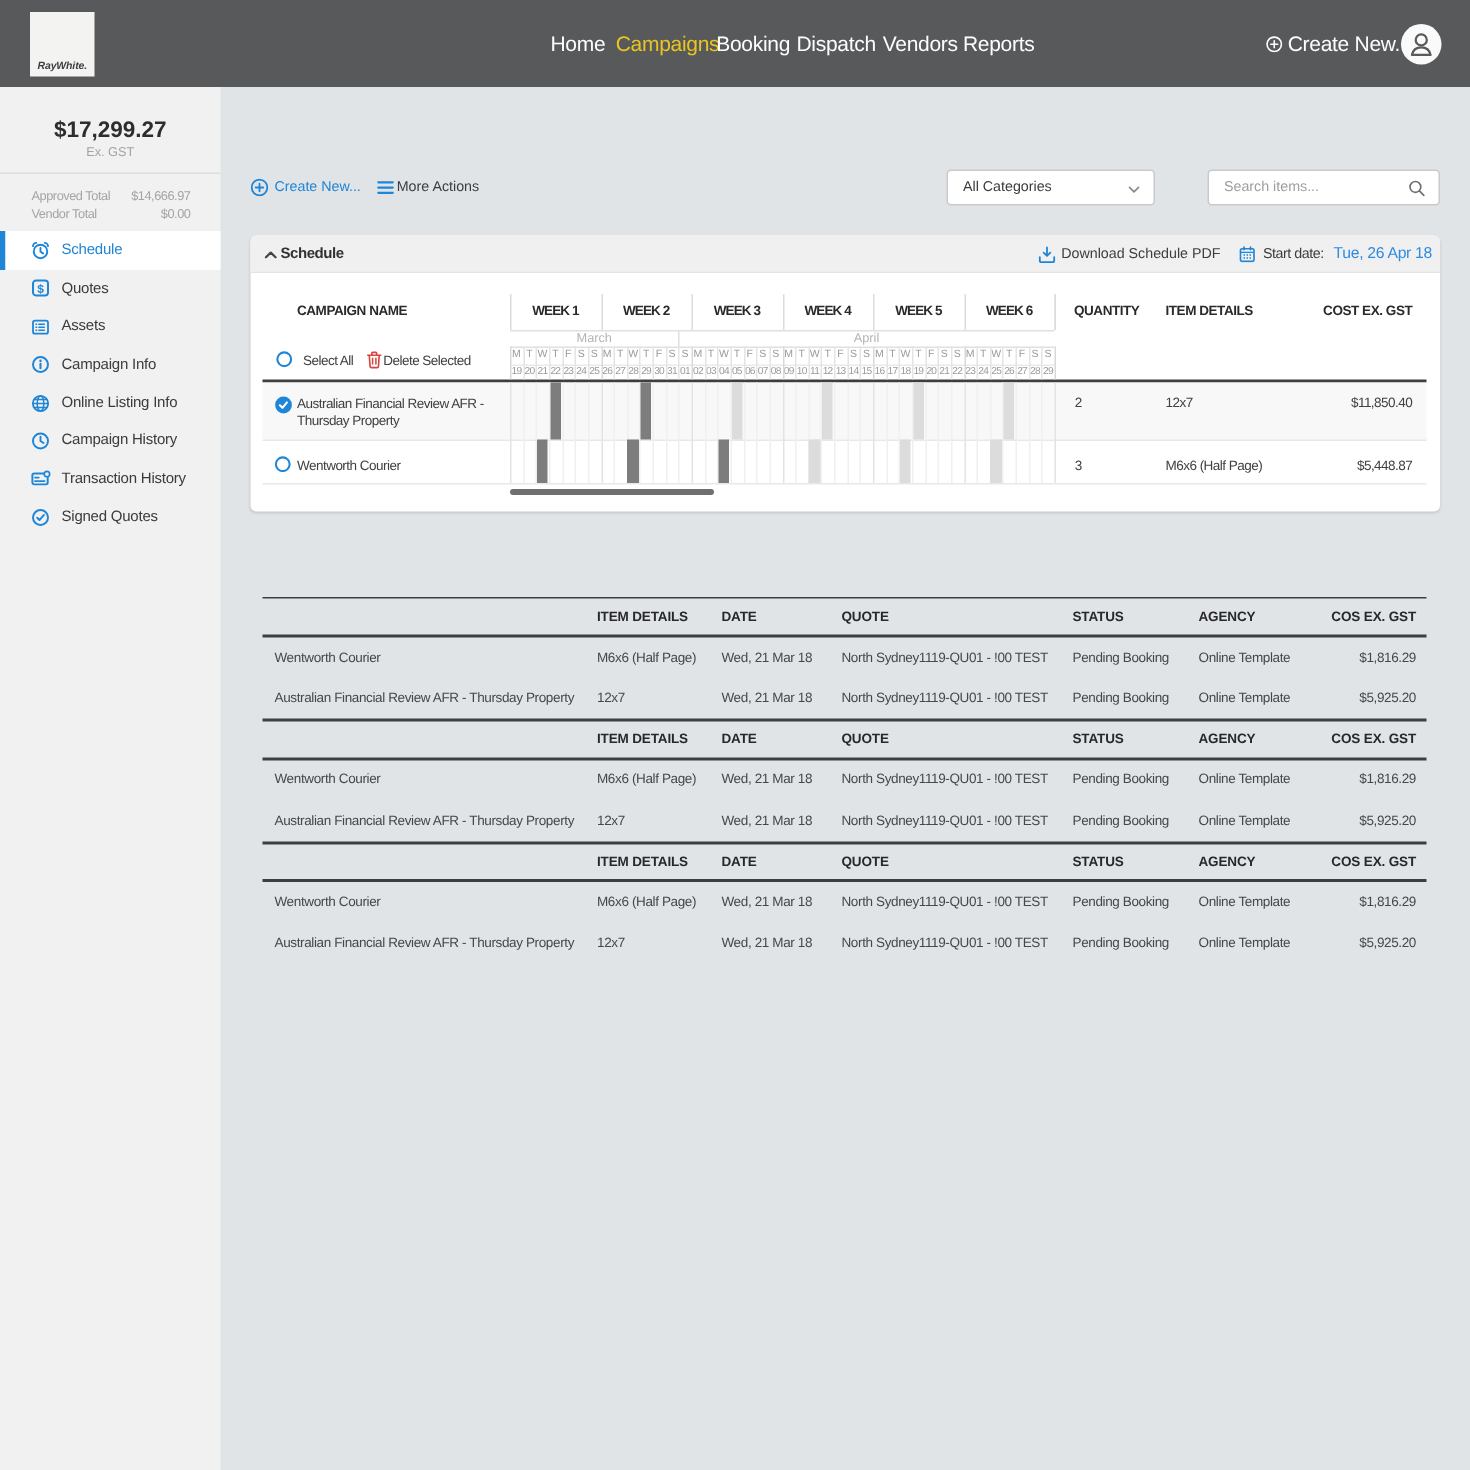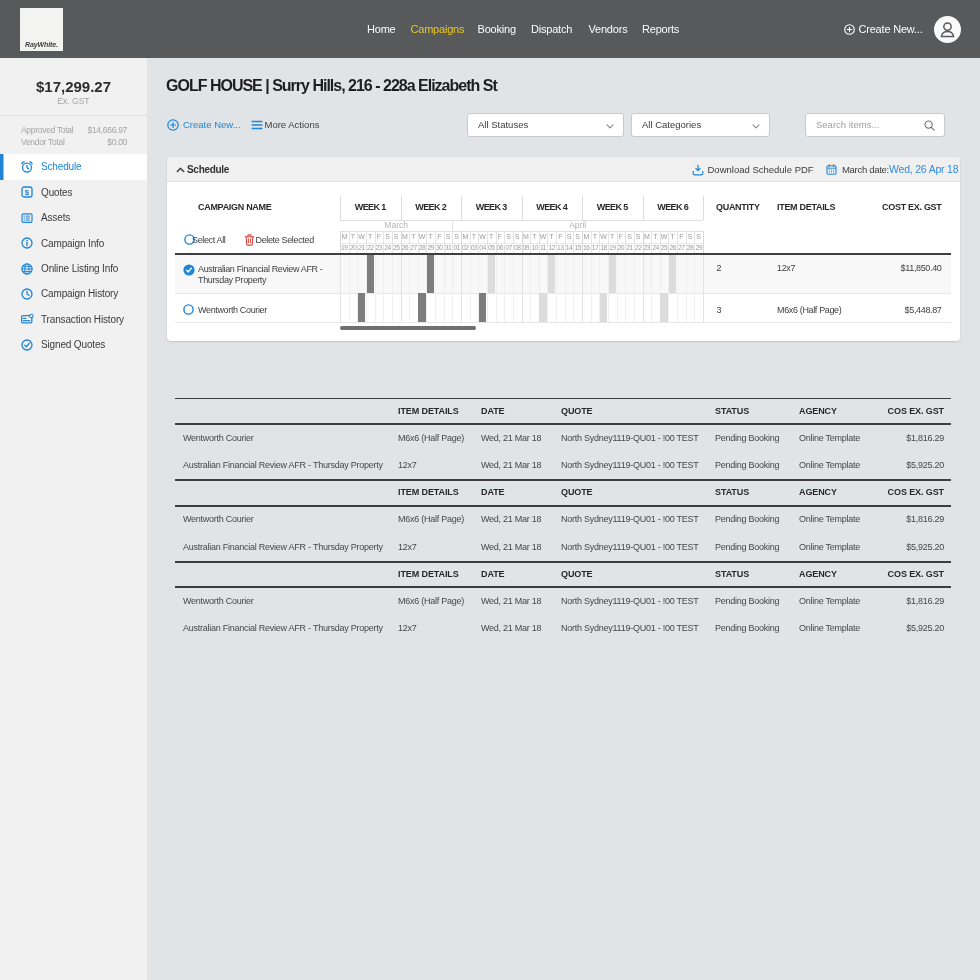--- a/index.html
+++ b/index.html
@@ -1,21 +1,21 @@
 <!DOCTYPE html>
 <html><head><meta charset="utf-8"><title>Campaign</title>
 <style>
 * { margin:0; padding:0; box-sizing:border-box; }
 html,body { width:980px; height:980px; font-family:"Liberation Sans",sans-serif; }
 #app { position:relative; width:980px; height:980px; background:#e0e4e6; overflow:hidden; }
 
 #top { position:absolute; left:0; top:0; width:980px; height:58px; background:#58595b; }
 #logo { position:absolute; left:20px; top:8px; width:43px; height:43px; background:#f3f3f1; display:flex; align-items:flex-end; justify-content:center; }
 #logo span { font-size:7px; font-weight:bold; font-style:italic; color:#3e3e40; padding-bottom:3px; letter-spacing:-0.1px; }
-.nav { position:absolute; top:0; height:58px; line-height:58px; font-size:11px; letter-spacing:-0.2px; color:#fdfdfd;text-align:right; }
+.nav { position:absolute; top:0; height:58px; line-height:58px; font-size:14px; letter-spacing:-0.2px; color:#fdfdfd;text-align:right; }
 .nav.y { color:#e9c522; }
 
 #side { position:absolute; left:0; top:58px; width:147px; height:922px; background:#f1f1f2; }
 #money { position:absolute; left:0; top:20px; width:147px; text-align:center; font-size:15px; font-weight:bold; color:#2d2d2f; }
 #exgst { position:absolute; left:0; top:38px; width:147px; text-align:center; font-size:8.5px; color:#a4a4a6; }
 #sdiv { position:absolute; left:0; top:57px; width:147px; border-top:1px solid #dedee0; }
 .srow { position:absolute; left:21px; right:20px; font-size:8.5px; letter-spacing:-0.3px; color:#a4a4a6; line-height:10px; }
 .srow b { position:absolute; right:0; font-weight:normal; }
 #menu { position:absolute; left:0; top:96.3px; width:147px; }
 .mi { position:relative; height:25.4px; display:flex; align-items:center; color:#3b3b3d; font-size:10px; letter-spacing:-0.15px; }
@@ -176,50 +176,44 @@
                 <circle cx="7" cy="7" r="5"></circle>
                 <path d="M4.8 7.2 6.3 8.7l3-3.4"></path>
               </g>
             </svg>
           </span>
           <span class="mtx">Signed Quotes</span>
         </div>
     </div>
   </div>
 
-  <div id="h1">GOLF HOUSE | Surry Hills, 216 - 228a Elizabeth St</div>
 
   <div class="ibox" style="left:167px;top:118.5px">
       <svg width="12" height="12" viewBox="0 0 12 12" style="">
         <g fill="none" stroke="#1f85d6" stroke-width="1.2" stroke-linecap="round">
           <circle cx="6" cy="6" r="5.2"></circle>
           <path d="M6 3.5v5M3.5 6h5"></path>
         </g>
       </svg>
     </div>
   <div class="tbtx" style="left:183px;color:#1f85d6">Create New...</div>
   <div class="ibox" style="left:251px;top:119.5px">
       <svg width="12" height="10" viewBox="0 0 12 10" style="">
         <g stroke="#1f85d6" stroke-width="1.5" stroke-linecap="round">
           <path d="M1.2 1.5h9.6M1.2 5h9.6M1.2 8.5h9.6"></path>
         </g>
       </svg>
     </div>
   <div class="tbtx" style="left:264.5px;color:#3c3c3e">More Actions</div>
-  <div class="sel2" style="left:467px;width:157px">All Statuses<span class="ch">
-        <svg width="8" height="5" viewBox="0 0 8 5" style="">
-          <path d="M1 .9 4 3.9 7 .9" fill="none" stroke="#8a8a8c" stroke-width="1.1" stroke-linecap="round" stroke-linejoin="round"></path>
-        </svg>
-      </span></div>
   <div class="sel2" style="left:631px;width:139px">All Categories<span class="ch">
         <svg width="8" height="5" viewBox="0 0 8 5" style="">
           <path d="M1 .9 4 3.9 7 .9" fill="none" stroke="#8a8a8c" stroke-width="1.1" stroke-linecap="round" stroke-linejoin="round"></path>
         </svg>
       </span></div>
-  <div class="sel2" style="left:805px;width:140px;color:#9e9ea0">Search items...<span class="ch" style="top:6px">
+  <div class="sel2" style="left:805px;width:155px;color:#9e9ea0">Search items...<span class="ch" style="top:6px">
         <svg width="11" height="11" viewBox="0 0 11 11" style="">
           <g fill="none" stroke="#6e6e70" stroke-width="1.1">
             <circle cx="4.6" cy="4.6" r="3.6"></circle>
             <path d="M7.3 7.3 10.2 10.2" stroke-linecap="round"></path>
           </g>
         </svg>
       </span></div>
 
   <div class="panel" id="sched">
     <div class="phead">
@@ -244,22 +238,22 @@
   <div class="ibox" style="left:826px;top:164px">
       <svg width="11" height="11" viewBox="0 0 11 11" style="">
         <g fill="none" stroke="#1f85d6" stroke-width="1.1" stroke-linejoin="round">
           <rect x="1" y="1.8" width="9" height="8.4" rx="1.1"></rect>
           <path d="M1 4.2h9" stroke-width="0.9"></path>
           <path d="M3.3.7v1.8M7.7.7v1.8" stroke-linecap="round"></path>
           <path d="M3 6h1M5 6h1M7 6h1M3 8h1M5 8h1M7 8h1" stroke-width="1"></path>
         </g>
       </svg>
     </div>
-  <div style="position:absolute;left:842px;top:157px;height:25px;line-height:25px;font-size:9.5px;letter-spacing:-0.3px;color:#3d3d3f;white-space:nowrap">March date:</div>
-  <div style="position:absolute;left:889px;top:157px;height:25px;line-height:25px;font-size:10.5px;letter-spacing:-0.2px;color:#2f8be0;white-space:nowrap">Wed, 26 Apr 18</div>
+  <div style="position:absolute;left:842px;top:157px;height:25px;line-height:25px;font-size:9.5px;letter-spacing:-0.3px;color:#3d3d3f;white-space:nowrap">Start date:</div>
+  <div style="position:absolute;left:889px;top:157px;height:25px;line-height:25px;font-size:10.5px;letter-spacing:-0.2px;color:#2f8be0;white-space:nowrap">Tue, 26 Apr 18</div>
 
   <div class="th" style="left:198px;top:202px">CAMPAIGN NAME</div>
   <div class="wkl" style="left:340px;width:60.5px">WEEK 1</div>
     <div class="wkl" style="left:400.5px;width:60.5px">WEEK 2</div>
     <div class="wkl" style="left:461px;width:60.5px">WEEK 3</div>
     <div class="wkl" style="left:521.5px;width:60.5px">WEEK 4</div>
     <div class="wkl" style="left:582px;width:60.5px">WEEK 5</div>
     <div class="wkl" style="left:642.5px;width:60.5px">WEEK 6</div>
   <div class="th" style="left:716px;top:202px">QUANTITY</div>
   <div class="th" style="left:777px;top:202px">ITEM DETAILS</div>
@@ -353,21 +347,21 @@
     <div class="dn" style="left:668.43px">26</div>
     <div class="dn" style="left:677.07px">27</div>
     <div class="dn" style="left:685.71px">28</div>
     <div class="dn" style="left:694.36px">29</div>
 
   <div class="ibox" style="left:183.5px;top:234px">
       <svg width="11" height="11" viewBox="0 0 11 11" style="">
         <circle cx="5.5" cy="5.5" r="4.6" fill="none" stroke="#1f85d6" stroke-width="1.4"></circle>
       </svg>
     </div>
-  <div class="rowtx" style="left:192px;top:235px">Select All</div>
+  <div class="rowtx" style="left:202px;top:235px">Select All</div>
   <div class="ibox" style="left:244px;top:233.5px">
       <svg width="11" height="12" viewBox="0 0 11 12" style="">
         <g fill="none" stroke="#d8453e" stroke-width="1.1" stroke-linecap="round" stroke-linejoin="round">
           <path d="M1.2 2.8h8.6M3.9 2.6V1.5c0-.3.25-.6.6-.6h2c.35 0 .6.3.6.6v1.1"></path>
           <path d="M2.2 3l.5 7.2c0 .5.45.9 1 .9h3.6c.55 0 1-.4 1-.9L8.8 3"></path>
           <path d="M4.4 4.8v3.8M6.6 4.8v3.8" stroke-width="1"></path>
         </g>
       </svg>
     </div>
   <div class="rowtx" style="left:255.5px;top:235px">Delete Selected</div>

